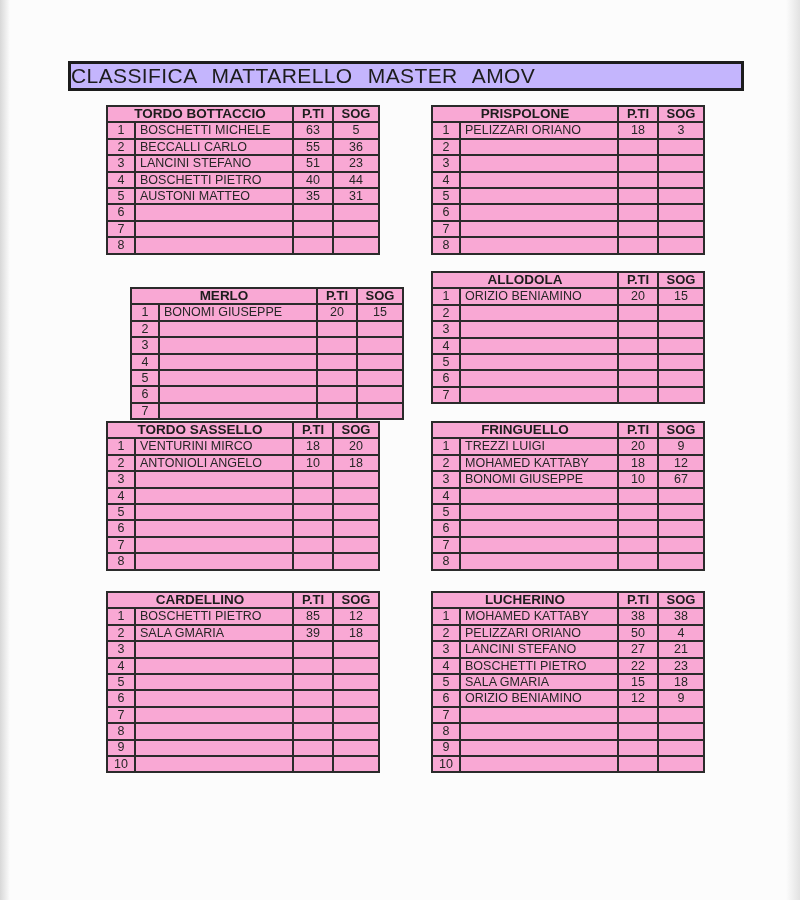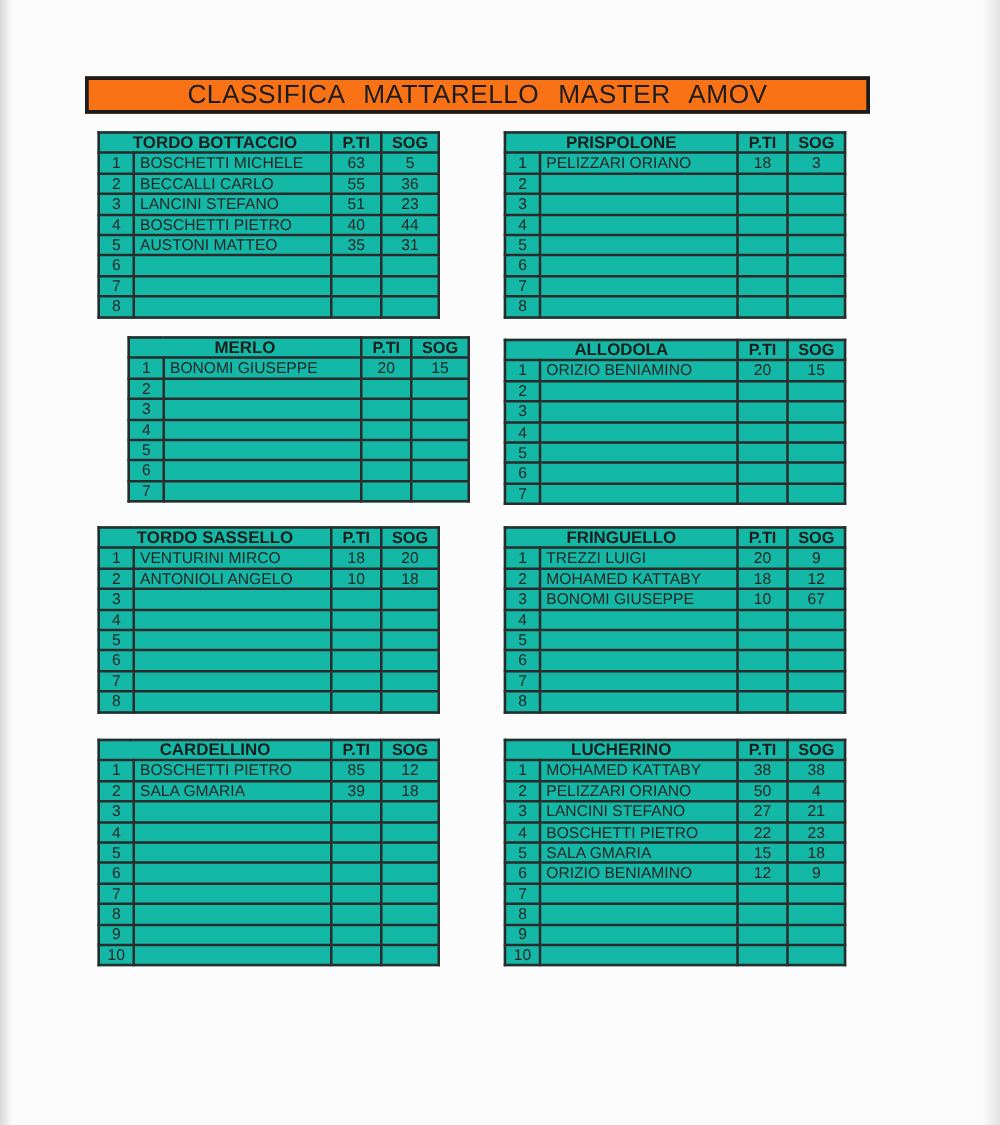--- a/index.html
+++ b/index.html
@@ -14,40 +14,41 @@
   
   .edge-left {
     position: absolute; left: 0; top: 0; width: 10px; height: 100%;
     background: linear-gradient(90deg, #d8d8d8, #fcfcfc);
   }
   .edge-right {
     position: absolute; right: 0; top: 0; width: 14px; height: 100%;
     background: linear-gradient(270deg, #e2e2e2, #fcfcfc);
   }
   .title-box {
-    position: absolute; left: 68px; top: 61px; width: 628px; height: 30px;
-    border: 3px solid #1c1c1c; background: #f97316;
-    display: flex; align-items: center; justify-content: center;
+    position: absolute; left: 68px; top: 61px; width: 676px; height: 30px;
+    border: 3px solid #1c1c1c; background: #c4b5fd;
+    display: flex; align-items: center; justify-content: flex-start;
   }
   .title-text {
     font-size: 21px; color: #1c1c1c;
     letter-spacing: 0.4px; word-spacing: 9px; white-space: nowrap;
   }
   .tbl { position: absolute; }
   .t1 { left: 78px;  top: 105px; }
   .t2 { left: 403px; top: 105px; }
-  .t3 { left: 78px;  top: 269px; padding-left: 24px; }
+  .t3 { left: 78px;  top: 287px; padding-left: 24px; }
   .t4 { left: 403px; top: 271px; }
   .t5 { left: 78px;  top: 421px; }
   .t6 { left: 403px; top: 421px; }
   .t7 { left: 78px;  top: 591px; }
   .t8 { left: 403px; top: 591px; border-radius: 23px; }
   table {
-    border-collapse: collapse; background: #14b8a6;
+    border-collapse: collapse; background: #f9a8d4;
     table-layout: fixed;
+    margin-left: 28px;
   }
   th, td {
     border: 2px solid #2b2b2b;
     height: 16.4px; line-height: 12.5px;
     font-size: 12.5px; color: #262626;
     padding: 0 3px; white-space: nowrap; overflow: hidden;
   }
   th.title { font-weight: bold; font-size: 13.5px; text-align: center; color: #1d1d1d; }
   th.col   { font-weight: bold; font-size: 13px;  text-align: center; color: #1d1d1d; padding: 0 1px; }
   td.rank  { text-align: center; }

